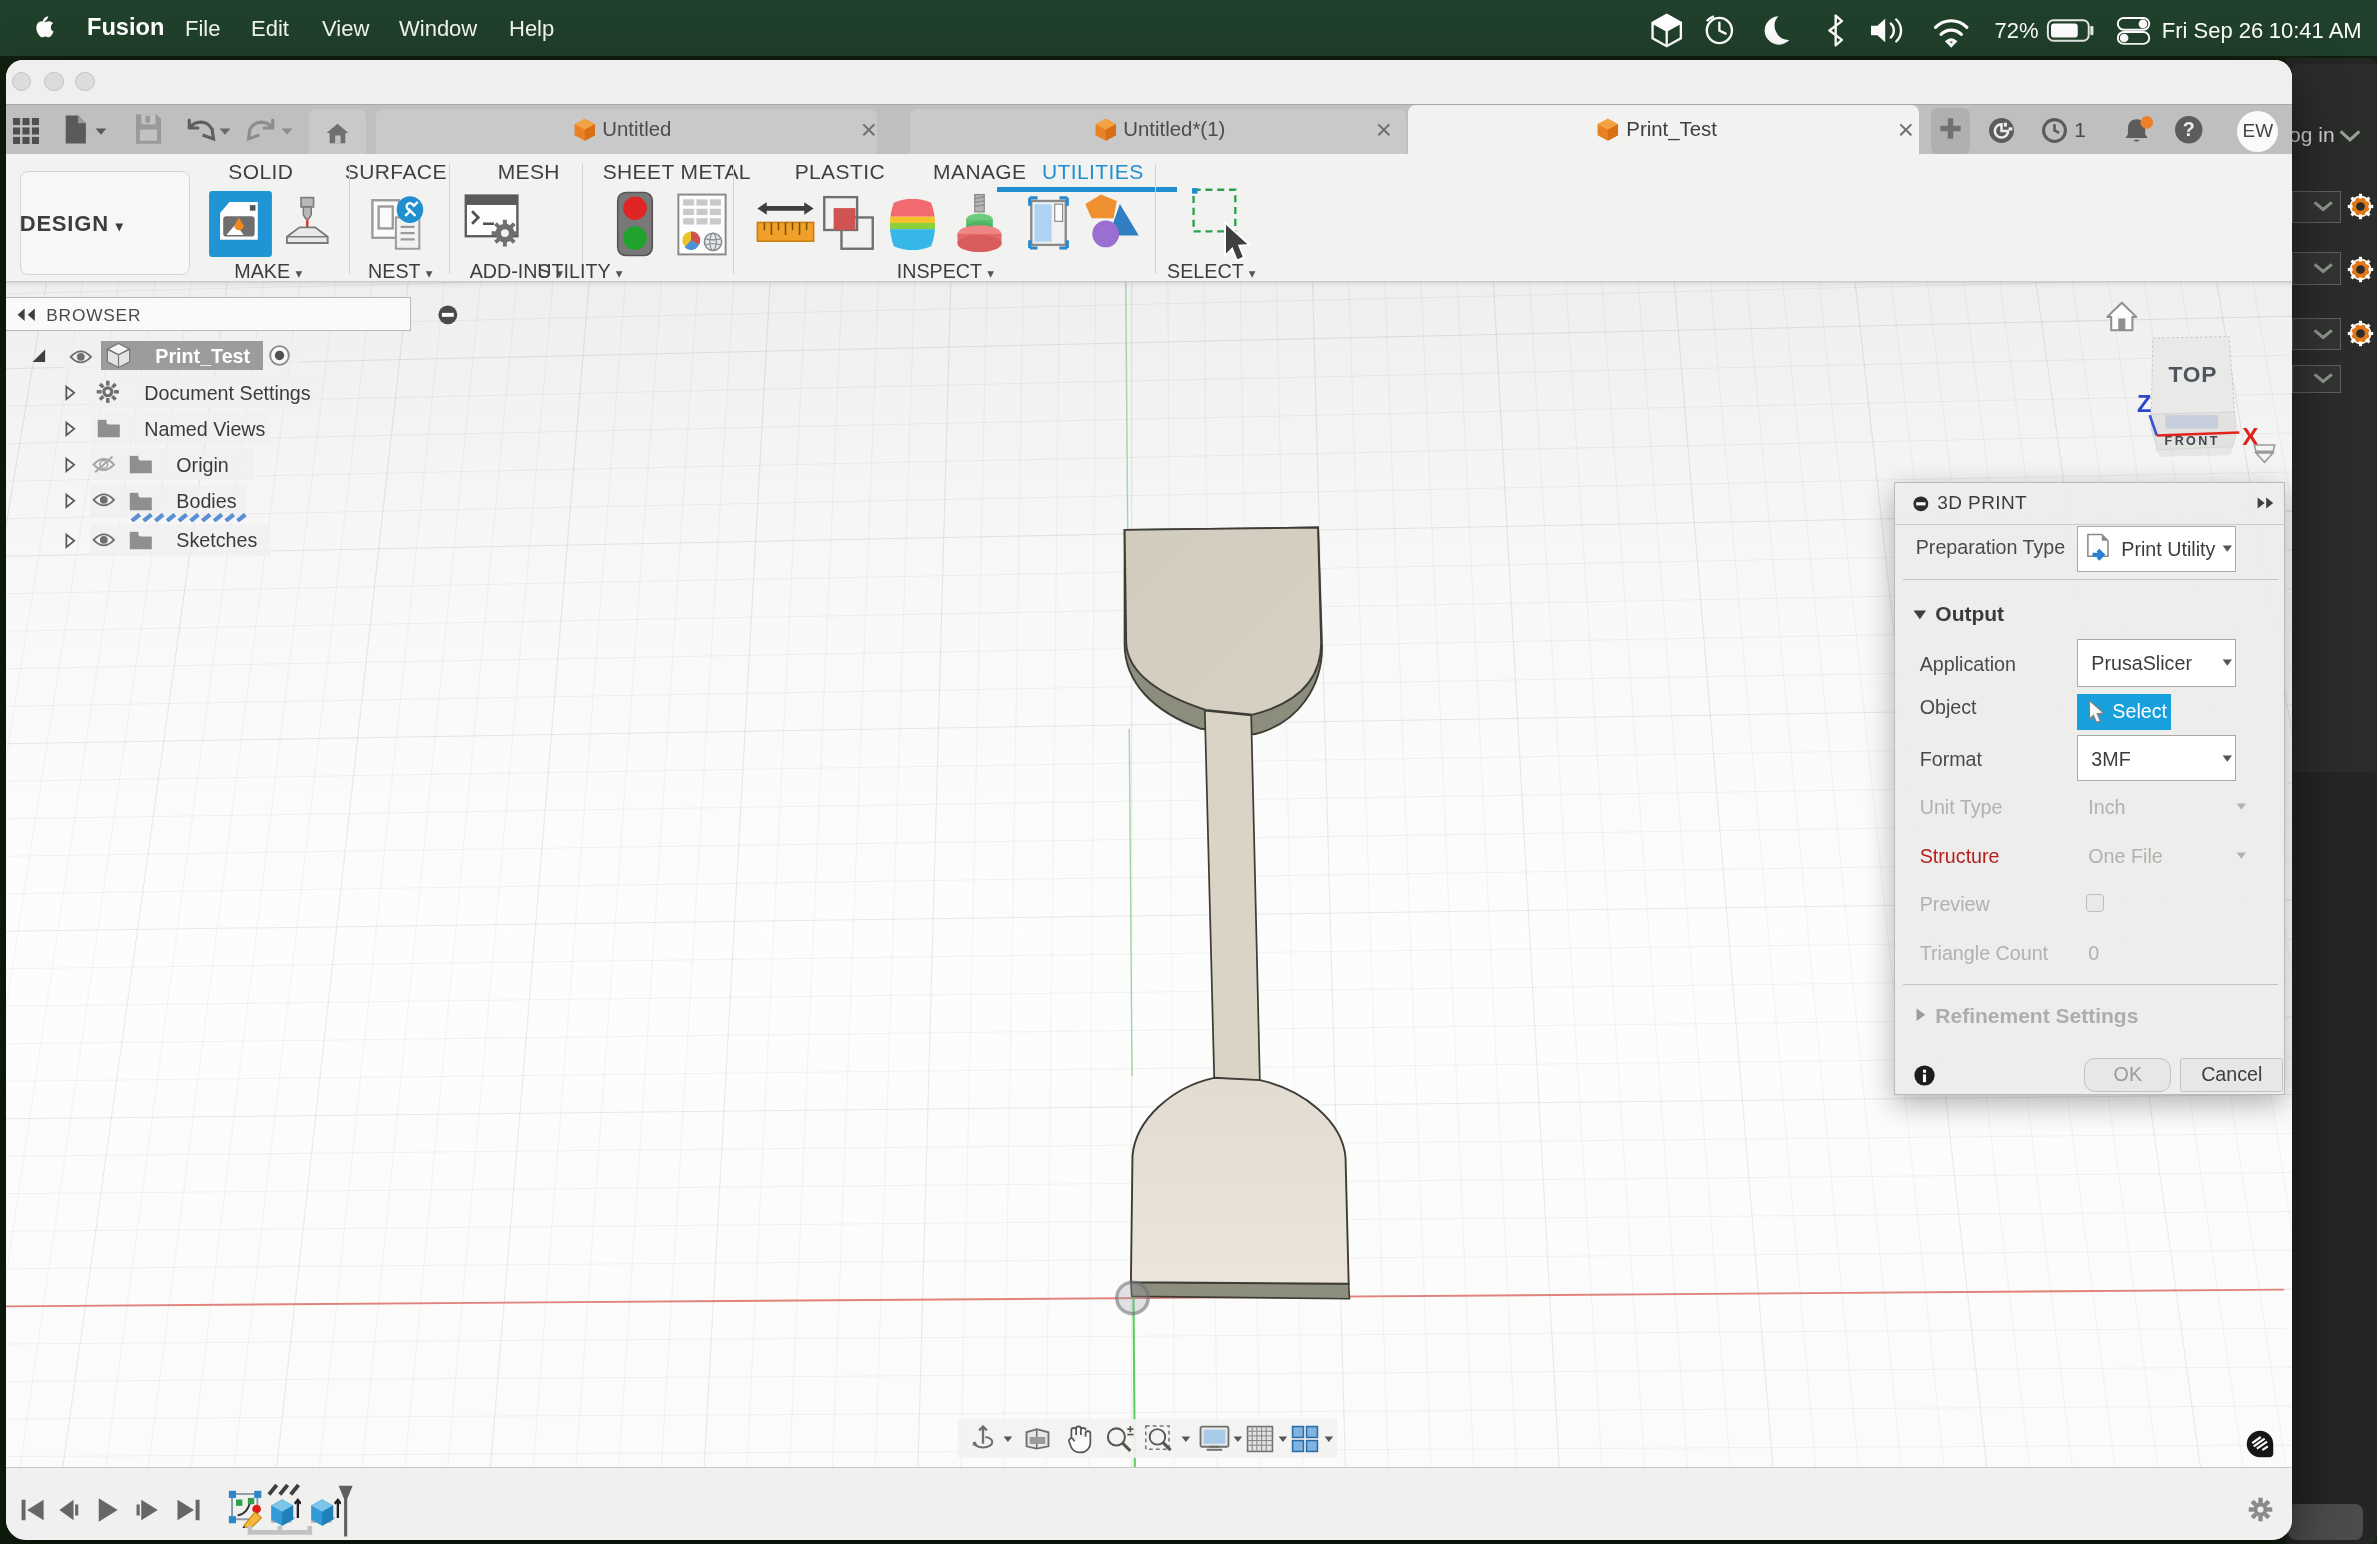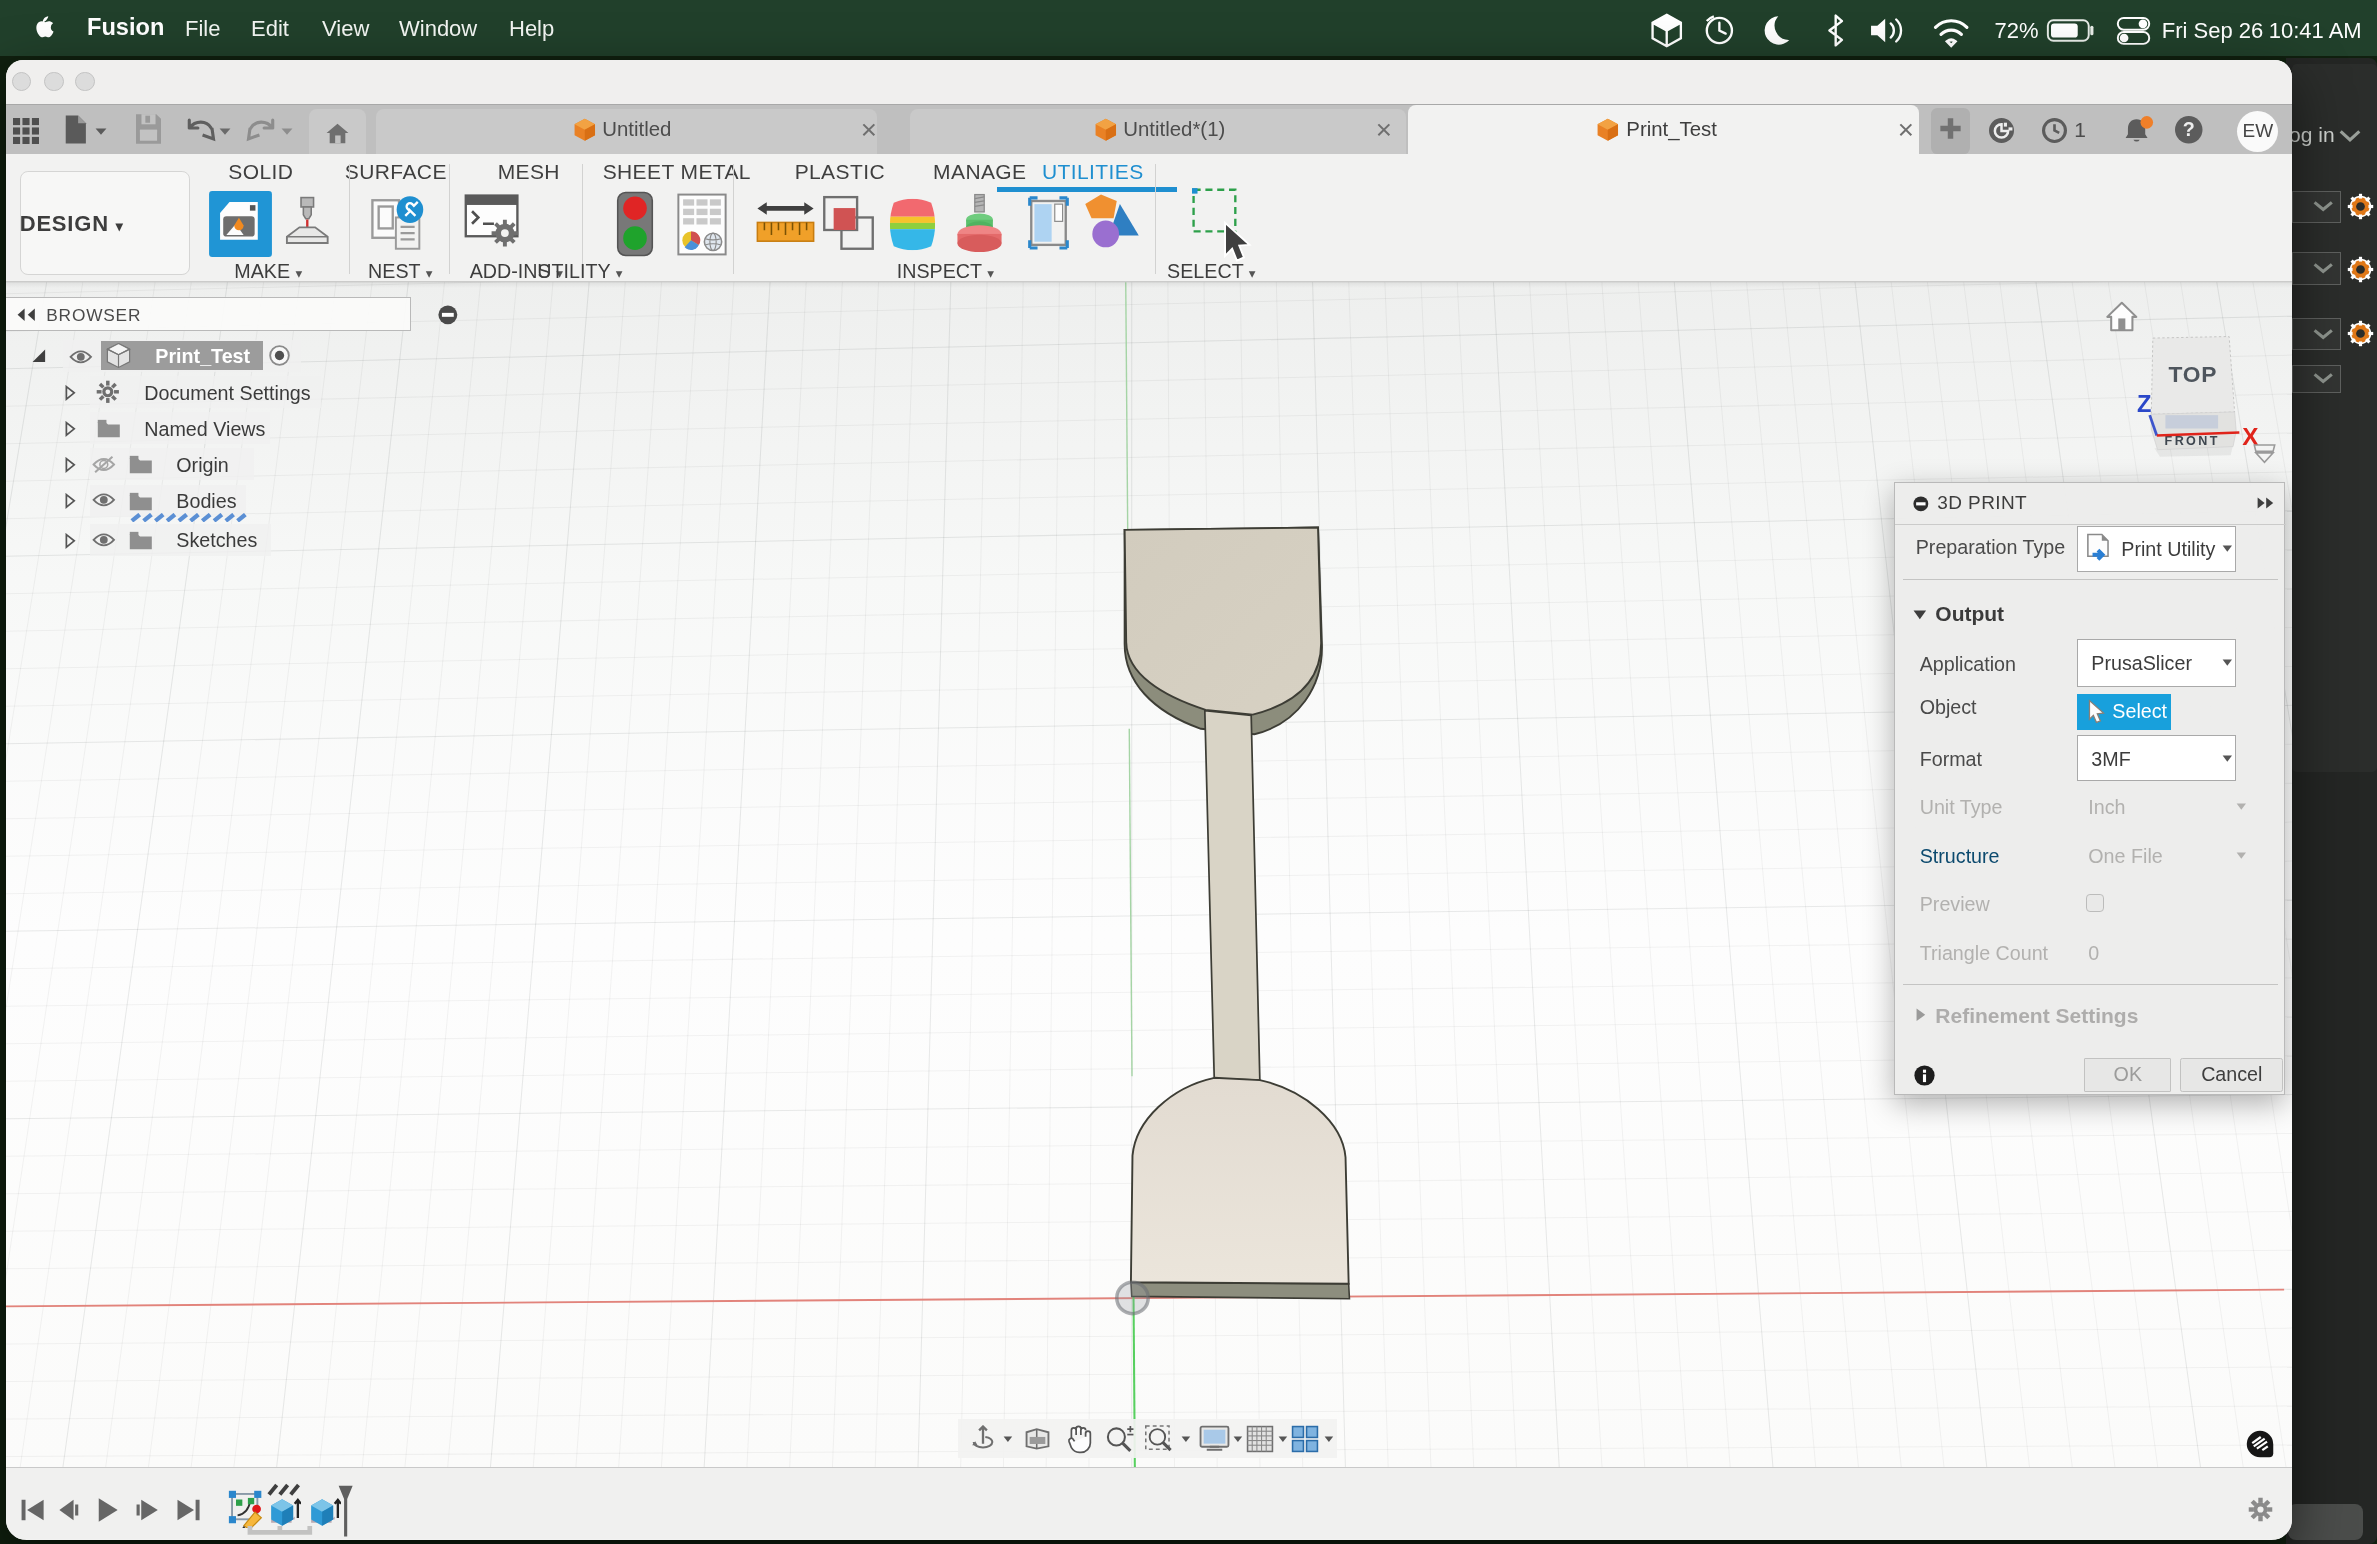--- a/index.html
+++ b/index.html
@@ -810,40 +810,40 @@
 <div class="a" style="left:182px;top:252px;width:159px;height:46px;background:#fff;border:1.2px solid #a9a9a9"></div>
 <div class="a" style="left:196px;top:265px;font-size:19.7px;color:#3c3c3c">3MF</div>
 <svg class="a" style="left:326px;top:271px" width="12.6" height="9.4" viewBox="0 0 16 12">
         <path d="M2,2 L8,10 L14,2 Z" fill="#555"></path>
       </svg>
 <div class="a" style="left:24.4px;top:313px;font-size:19.7px;color:#b2b1af">Unit Type</div>
 <div class="a" style="left:193px;top:313px;font-size:19.7px;color:#b2b1af">Inch</div>
 <svg class="a" style="left:340px;top:319px" width="12.6" height="9.4" viewBox="0 0 16 12">
         <path d="M2,2 L8,10 L14,2 Z" fill="#b2b1af"></path>
       </svg>
-<div class="a" style="left:24.4px;top:362px;font-size:19.7px;color:#0c4a6e">Structure</div>
+<div class="a" style="left:24.4px;top:362px;font-size:19.7px;color:#b91c1c">Structure</div>
 <div class="a" style="left:193px;top:362px;font-size:19.7px;color:#b2b1af">One File</div>
 <svg class="a" style="left:340px;top:368px" width="12.6" height="9.4" viewBox="0 0 16 12">
         <path d="M2,2 L8,10 L14,2 Z" fill="#b2b1af"></path>
       </svg>
 <div class="a" style="left:24.4px;top:410px;font-size:19.7px;color:#b2b1af">Preview</div>
 <div class="a" style="left:191px;top:411px;width:18px;height:18px;background:#e9e9e8;border:1.2px solid #bcbcbb;border-radius:3.9px"></div>
 <div class="a" style="left:24.4px;top:459px;font-size:19.7px;color:#b2b1af">Triangle Count</div>
 <div class="a" style="left:193px;top:459px;font-size:19.7px;color:#b2b1af">0</div>
 <div class="a" style="left:7.9px;top:501px;width:375px;height:1.2px;background:#c4c4c3"></div>
 <svg class="a" style="left:19.7px;top:524px" width="11.8" height="15.7" viewBox="0 0 15 20">
         <path d="M2,2 L13,10 L2,18 Z" fill="#9a9a99"></path>
       </svg>
 <div class="a" style="left:40px;top:521px;font-size:21px;font-weight:bold;color:#aeadac">Refinement Settings</div>
 <svg class="a" style="left:19px;top:582px" width="21" height="21" viewBox="0 0 27 27">
         <circle cx="13.5" cy="13.5" r="13" fill="#1d1d1d"></circle>
         <rect x="11.5" y="6" width="4" height="4" fill="#fff"></rect>
         <rect x="11.5" y="12" width="4" height="10" fill="#fff"></rect>
       </svg>
-<div class="a" style="left:189px;top:575px;width:87px;height:34px;background:#e7e7e6;border:1.2px solid #c2c2c1;border-radius:1px;text-align:center;font-size:19.7px;color:#9c9c9b;line-height:31px">OK</div>
+<div class="a" style="left:189px;top:575px;width:87px;height:34px;background:#e7e7e6;border:1.2px solid #c2c2c1;border-radius:11px;text-align:center;font-size:19.7px;color:#9c9c9b;line-height:31px">OK</div>
 <div class="a" style="left:285px;top:575px;width:103px;height:34px;background:#e7e7e6;border:1.2px solid #c2c2c1;border-radius:2.4px;text-align:center;font-size:19.7px;color:#3e3e3e;line-height:31px">Cancel</div>
 </div>
 <div class="a" style="left:0;top:1407px;width:2286px;height:72px;background:#f0f0ef;border-top:1.6px solid #c9c9c9">
  <svg class="a" style="left:13.4px;top:27px" width="189" height="30" viewBox="0 0 240 38">
   <g fill="#666">
    <rect x="2" y="6" width="5" height="26"></rect>
           <path d="M30,6 L30,32 L9,19 Z"></path>
    <path d="M68,6 L68,32 L50,19 Z"></path>
           <rect x="70" y="12" width="4" height="14"></rect>
    <path d="M100,4 L124,19 L100,34 Z"></path>

